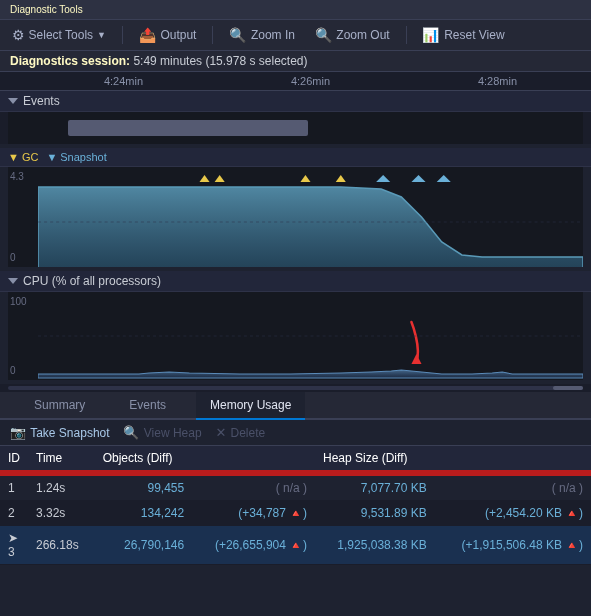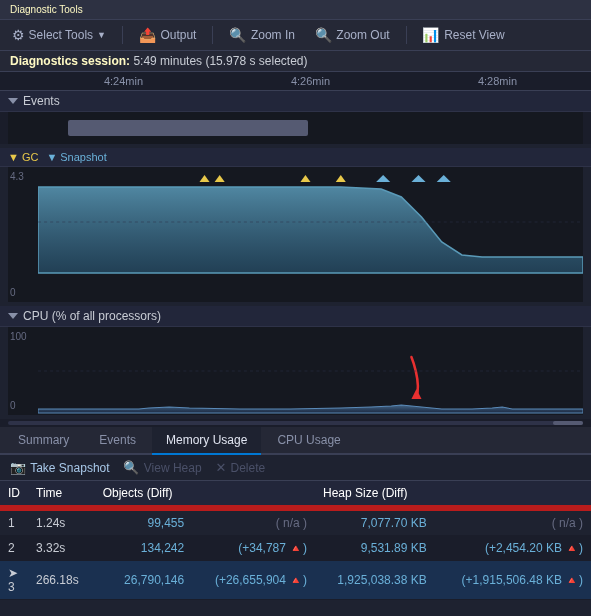--- a/index.html
+++ b/index.html
@@ -128,21 +128,21 @@
       left: 60px;
       top: 8px;
       width: 240px;
       height: 16px;
       background: #555a72;
       border-radius: 2px;
     }
 
     
     .memory-chart {
-      height: 135px;
+      height: 100px;
       background: #151820;
       position: relative;
       margin: 0 8px 4px;
       overflow: hidden;
     }
     .y-axis {
       position: absolute;
       left: 0;
       top: 0;
       bottom: 0;
@@ -194,22 +194,22 @@
       height: 4px;
       background: #555a72;
       border-radius: 2px;
     }
 
     
     .tabs-bar {
       background: #252836;
       display: flex;
       border-bottom: 2px solid #3a3f55;
-      padding: 0 4px;
-      gap: 2px;
+      padding: 0 20px;
+      gap: 16px;
     }
     .tab {
       padding: 6px 14px;
       font-size: 12px;
       color: #8890a8;
       cursor: pointer;
       border-bottom: 2px solid transparent;
       margin-bottom: -2px;
     }
     .tab.active {
@@ -413,21 +413,20 @@
 <div class="chart-scrollbar">
   <div class="scrollbar-track">
     <div class="scrollbar-thumb"></div>
   </div>
 </div>
 
 <div class="tabs-bar">
   <div class="tab">Summary</div>
   <div class="tab">Events</div>
   <div class="tab active">Memory Usage</div>
-  <div class="tab">CPU Usage</div>
 </div>
 
 <div class="action-bar">
   <div class="action-btn active">
     <span class="action-icon">📷</span>
     <span>Take Snapshot</span>
   </div>
   <div class="action-btn disabled">
     <span class="action-icon">🔍</span>
     <span>View Heap</span>

